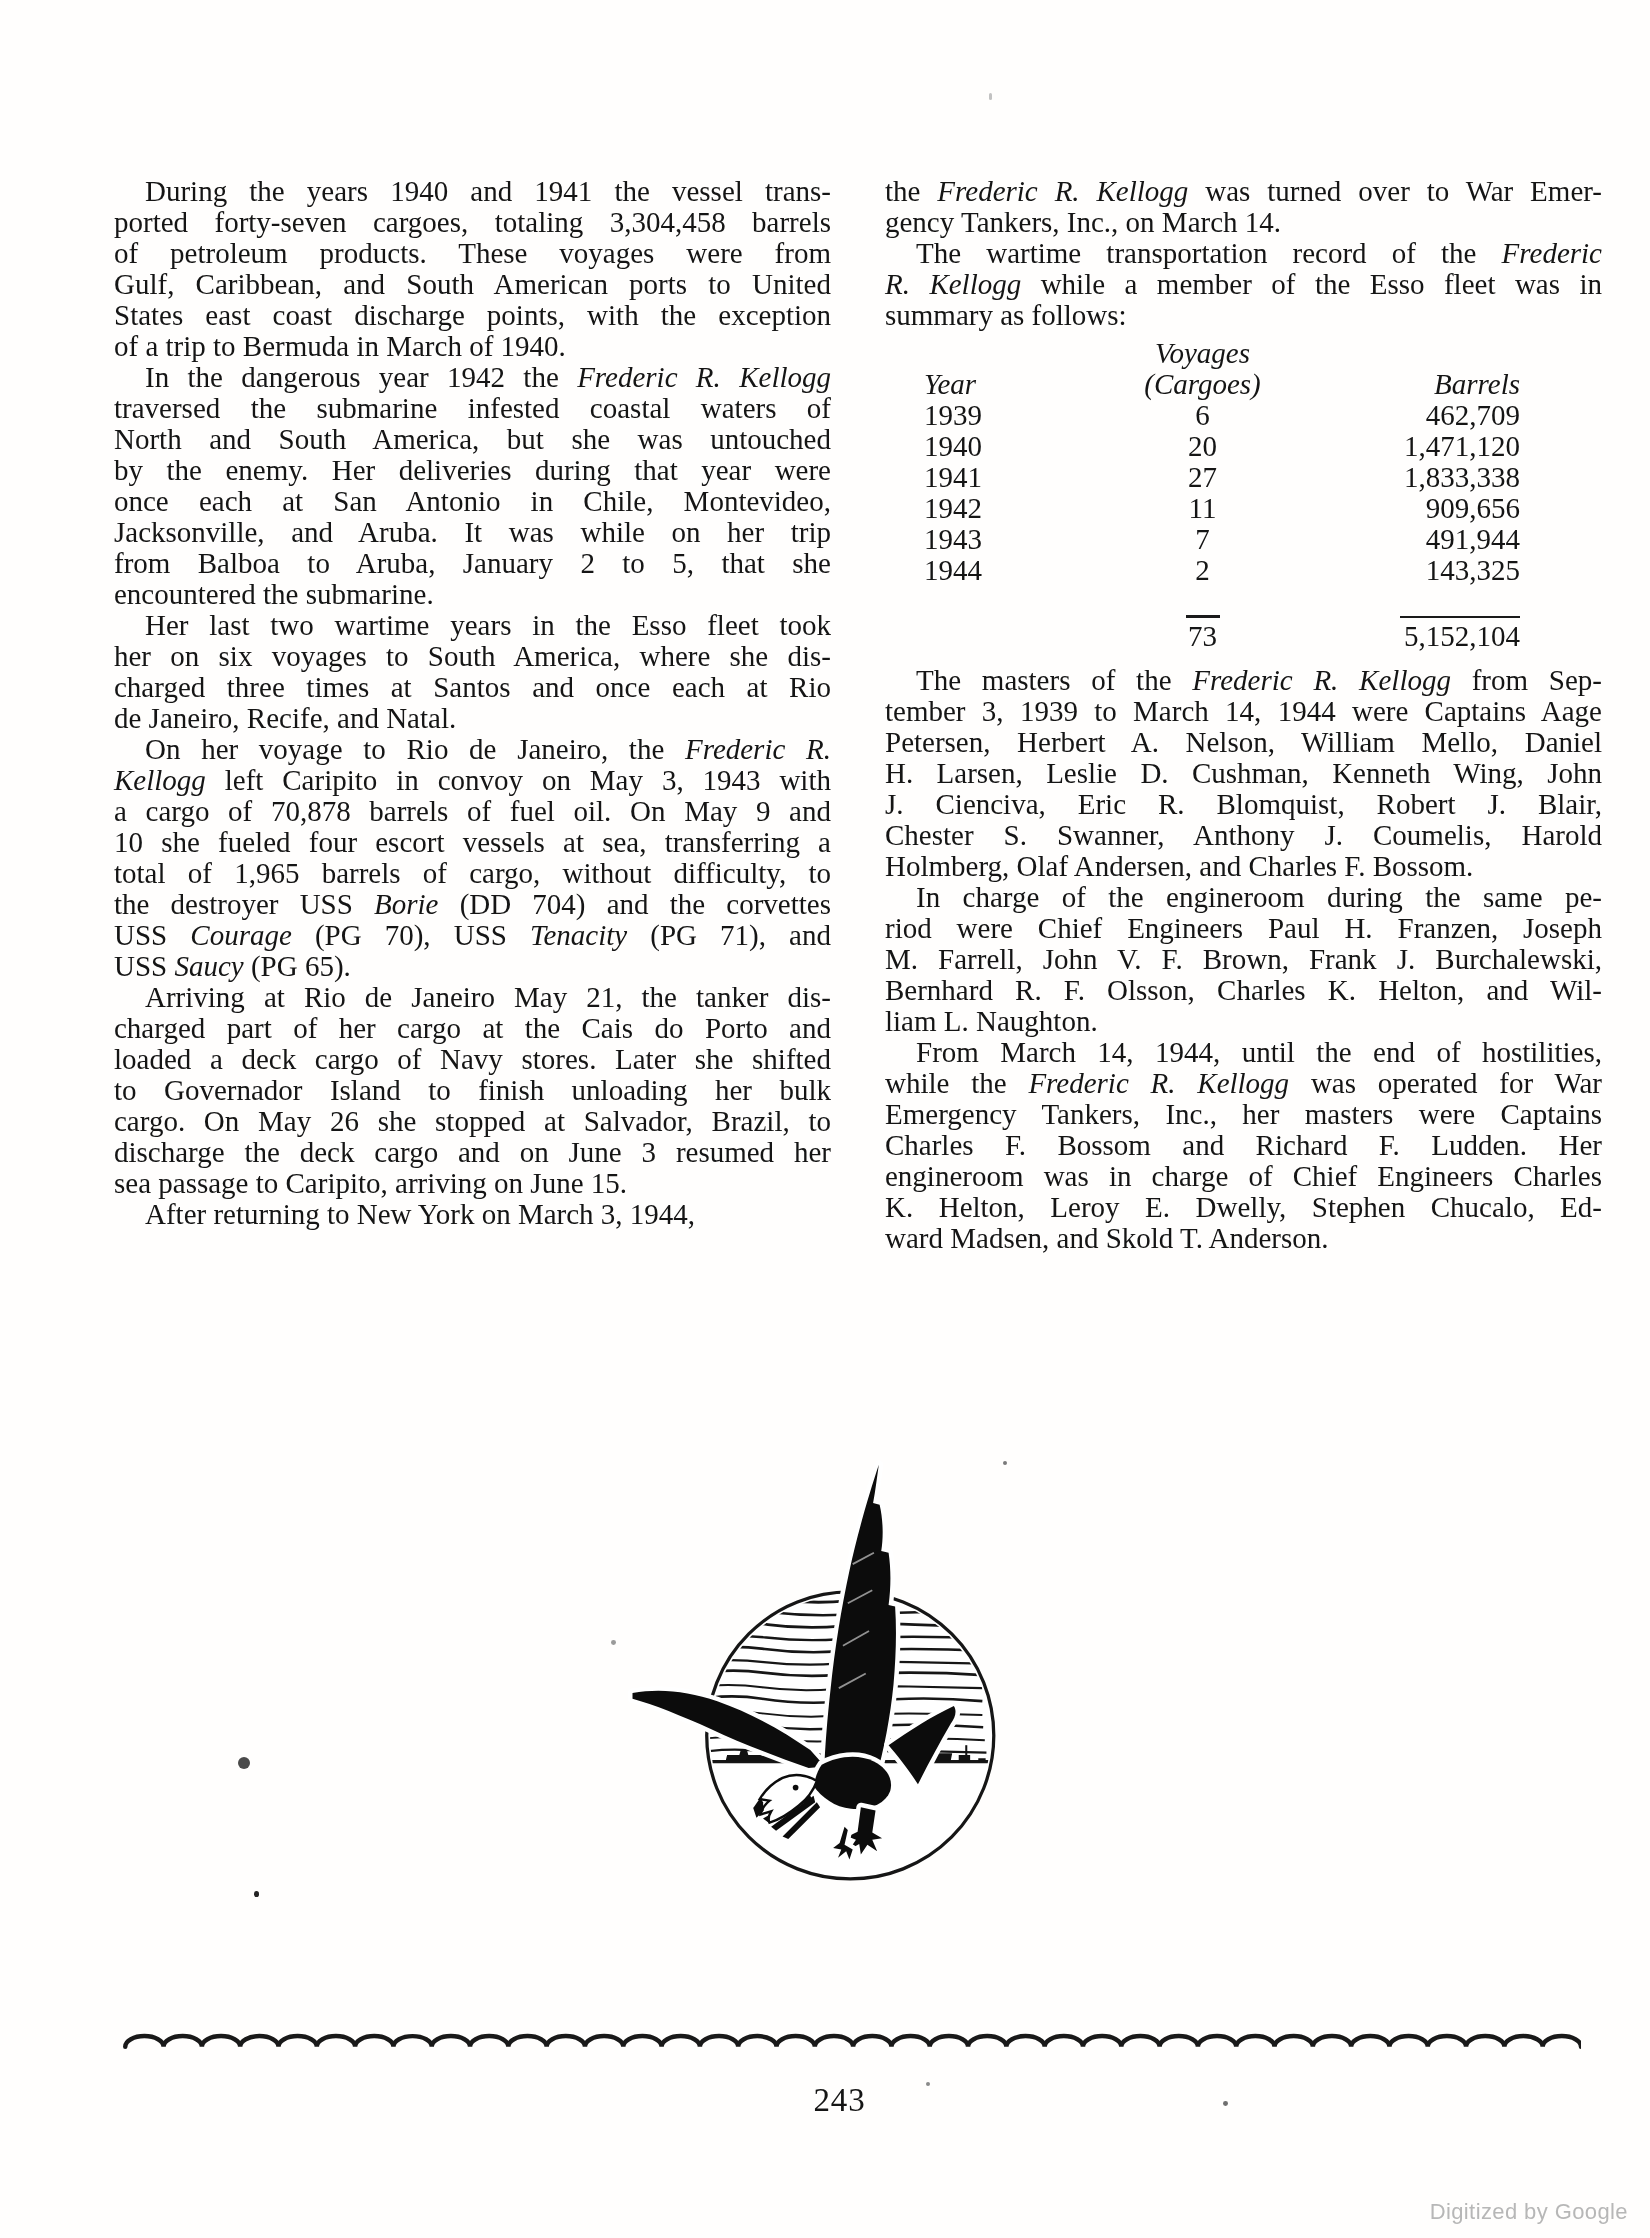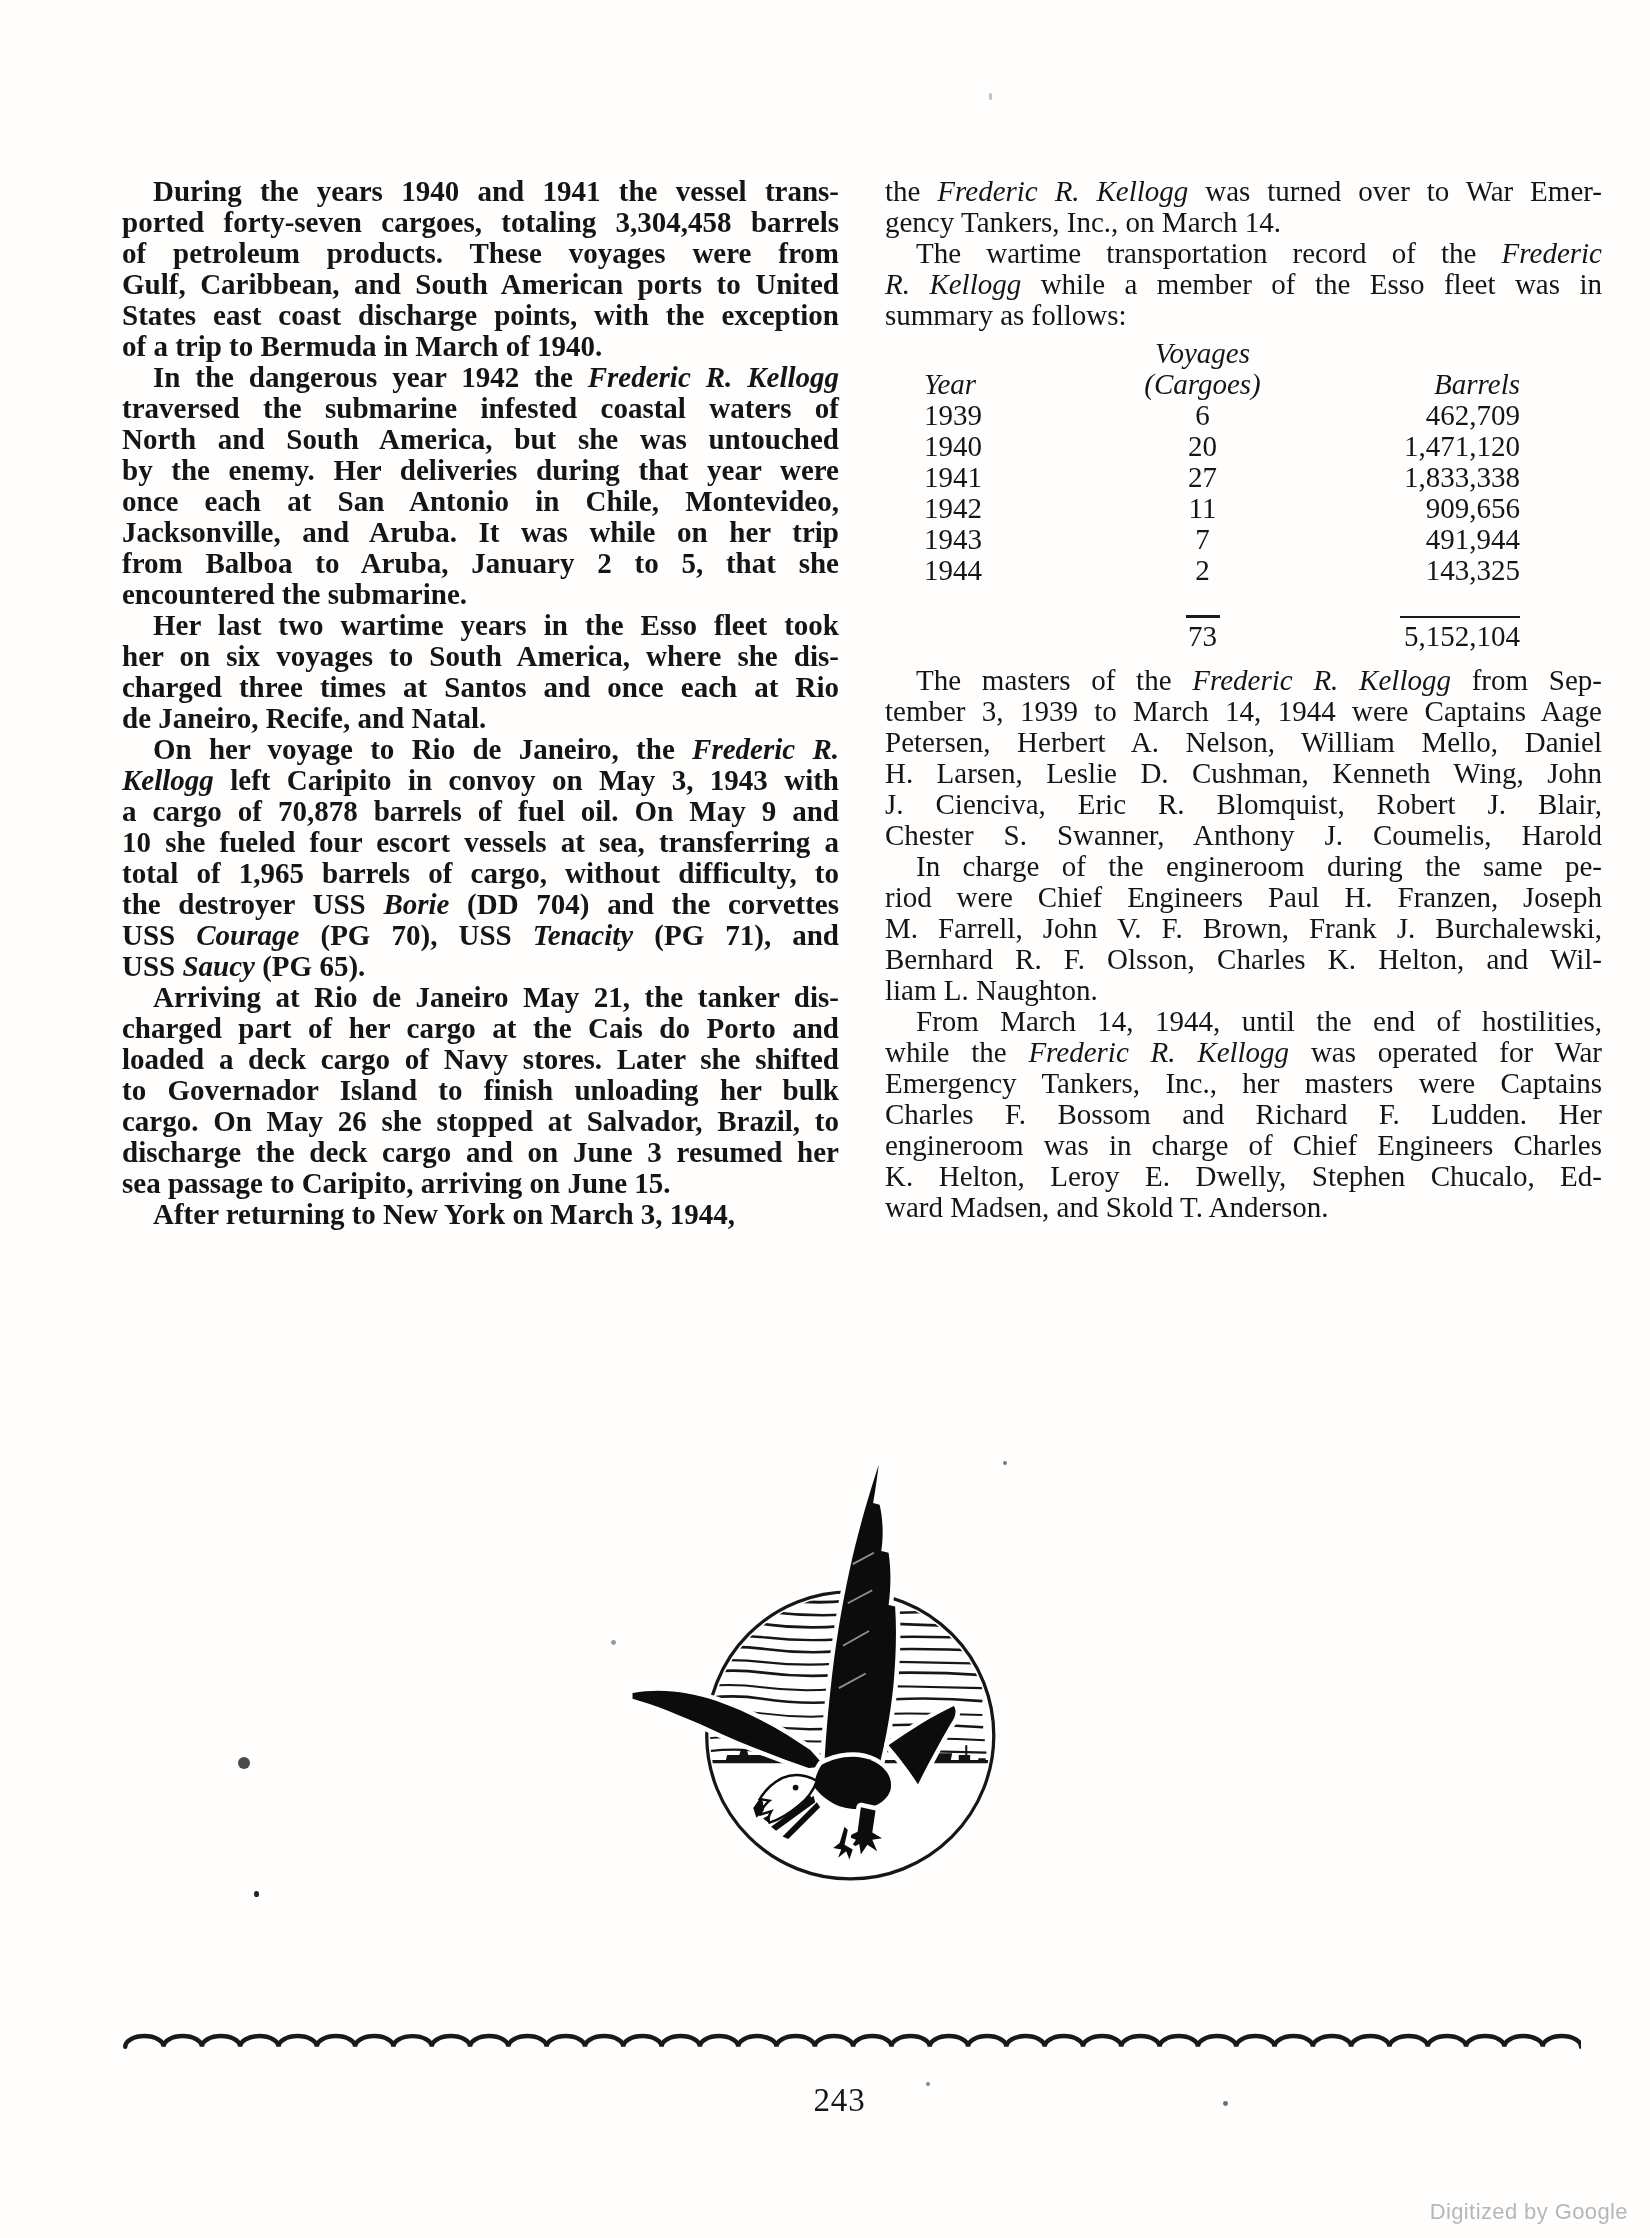--- a/index.html
+++ b/index.html
@@ -1,19 +1,19 @@
 <!DOCTYPE html>
 <html style="font-size:13px"><head>
 <meta charset="utf-8">
 <style>
   html,body{margin:0;padding:0;background:#ffffff;}
   .page{position:relative;width:1651px;height:2239px;background:#fffefd;overflow:hidden;
         font-family:"Liberation Serif","DejaVu Serif",serif;color:#151515;}
   .col{position:absolute;top:176px;width:717px;font-size:29px;line-height:31px;}
-  #left-col{left:122px;font-weight:bold;}
+  #left-col{left:114px;}
   #right-col{left:885px;}
   .line{text-align:justify;}
   .line.just{text-align-last:justify;}
   .line.ind{text-indent:31px;}
   .it{font-style:italic;}
 
   
   .summary{margin:6.5px 0 13px 0;}
   .trow{display:grid;grid-template-columns:175px 285px 257px;line-height:31px;}
   .c1{text-align:left;padding-left:39px;}
@@ -168,20 +168,21 @@
     </div>
 
     <div id="rc-bottom">
         <div>
           <div class="line just ind"><span>The masters of the </span><span class="it">Frederic R. Kellogg</span><span> from Sep-</span></div>
           <div class="line just"><span>tember 3, 1939 to March 14, 1944 were Captains Aage</span></div>
           <div class="line just"><span>Petersen, Herbert A. Nelson, William Mello, Daniel</span></div>
           <div class="line just"><span>H. Larsen, Leslie D. Cushman, Kenneth Wing, John</span></div>
           <div class="line just"><span>J. Cienciva, Eric R. Blomquist, Robert J. Blair,</span></div>
           <div class="line just"><span>Chester S. Swanner, Anthony J. Coumelis, Harold</span></div>
+          <div class="line"><span>Holmberg, Olaf Andersen, and Charles F. Bossom.</span></div>
         </div>
         <div>
           <div class="line just ind"><span>In charge of the engineroom during the same pe-</span></div>
           <div class="line just"><span>riod were Chief Engineers Paul H. Franzen, Joseph</span></div>
           <div class="line just"><span>M. Farrell, John V. F. Brown, Frank J. Burchalewski,</span></div>
           <div class="line just"><span>Bernhard R. F. Olsson, Charles K. Helton, and Wil-</span></div>
           <div class="line"><span>liam L. Naughton.</span></div>
         </div>
         <div>
           <div class="line just ind"><span>From March 14, 1944, until the end of hostilities,</span></div>

